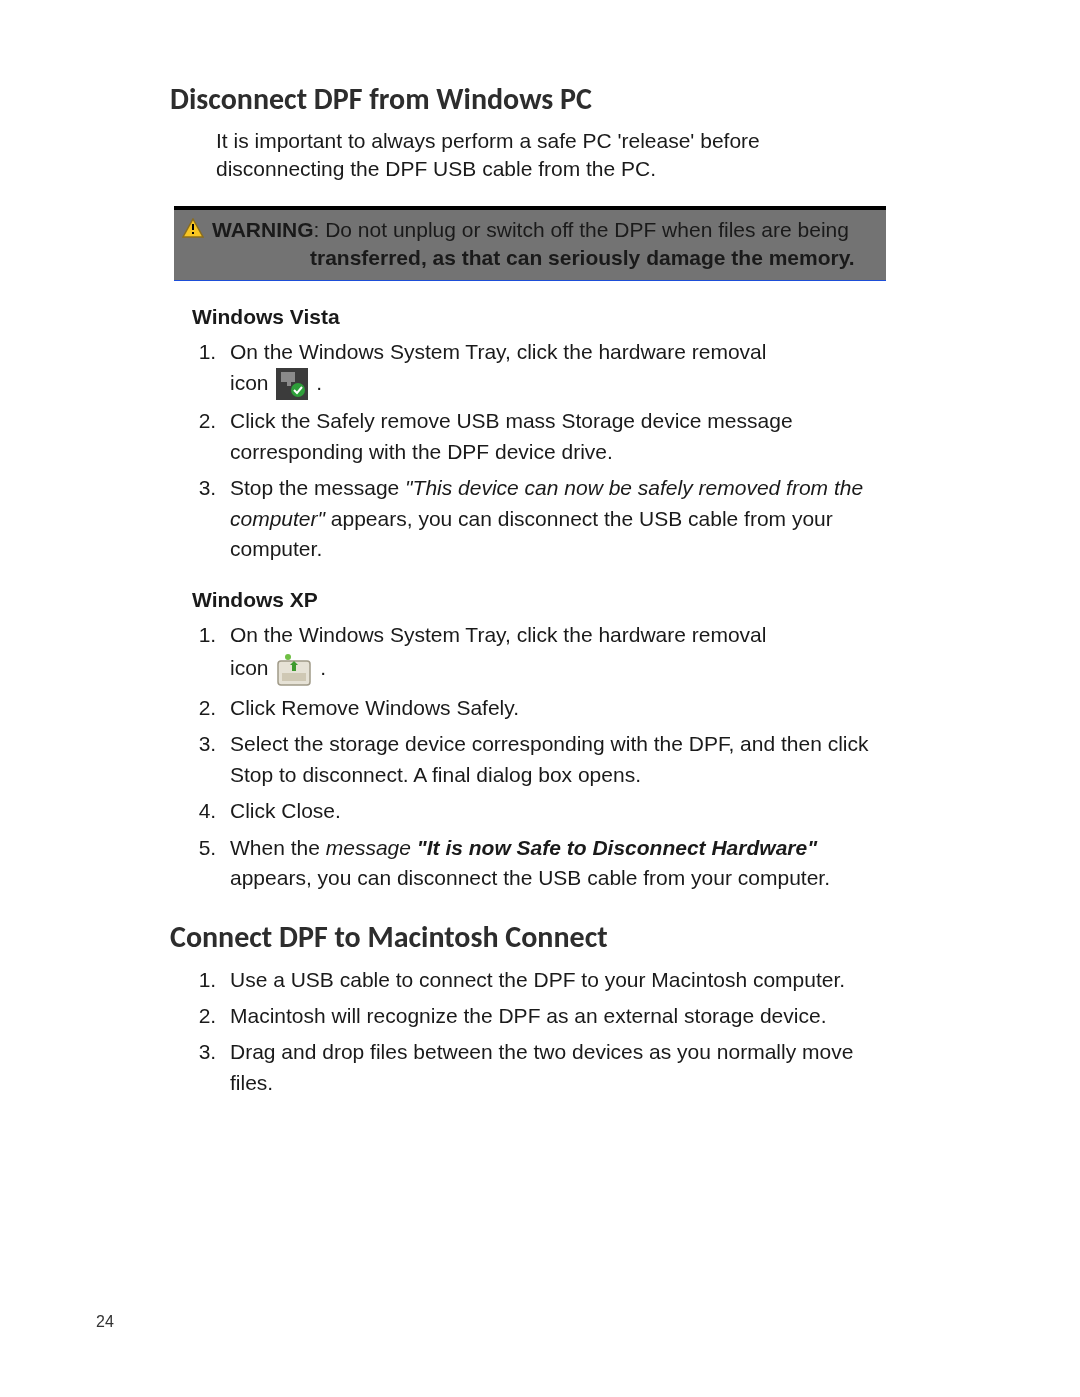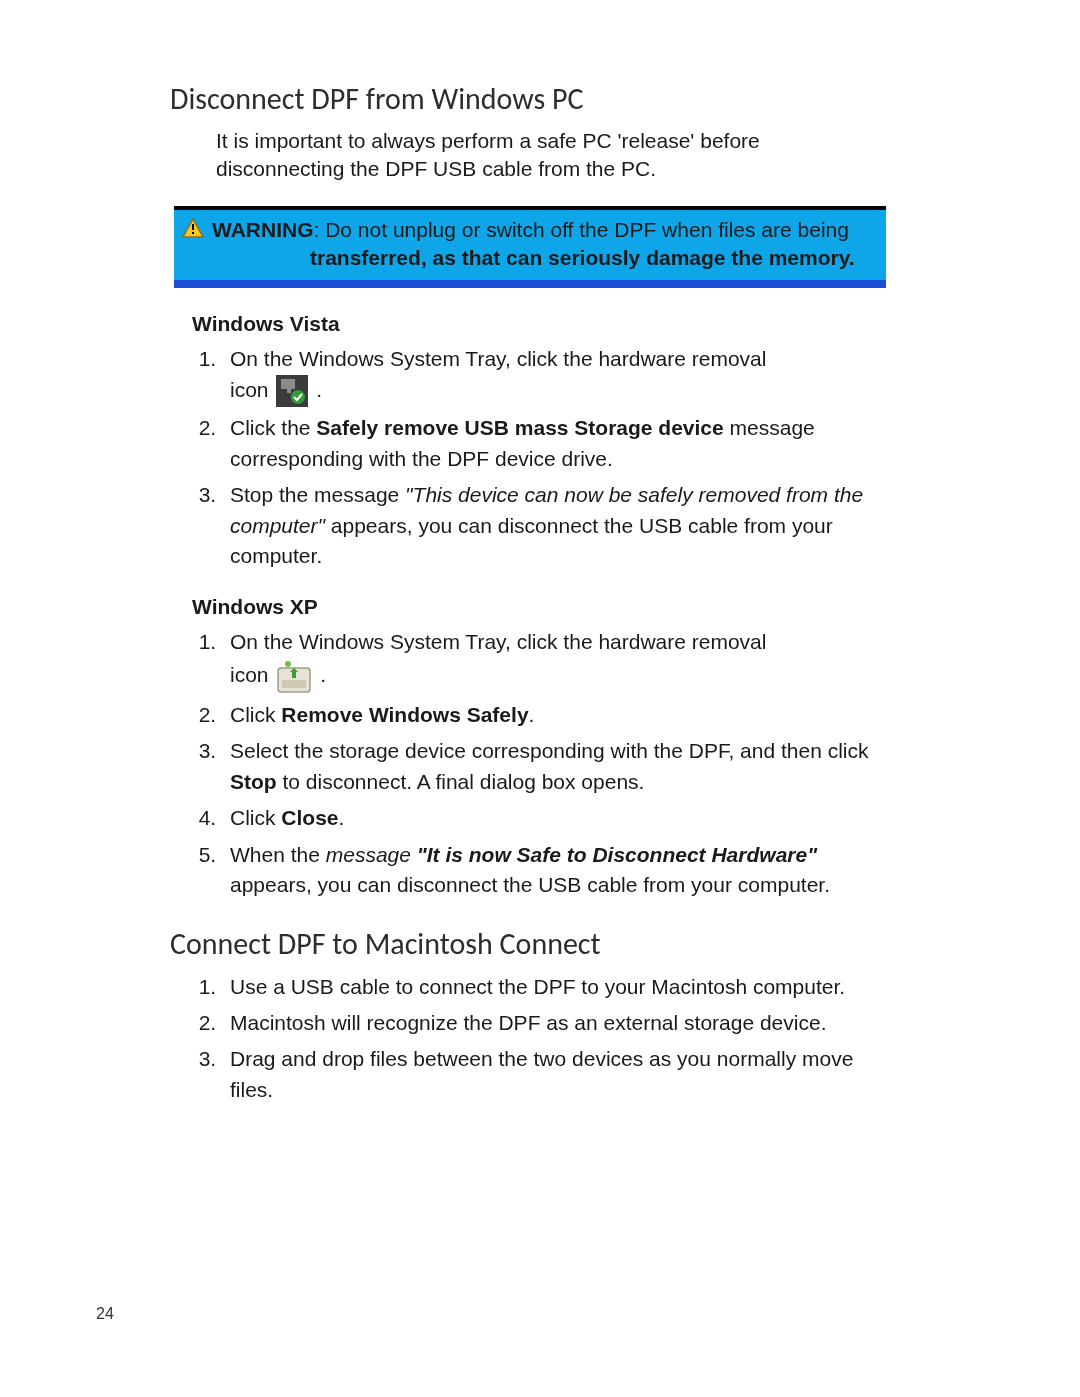--- a/index.html
+++ b/index.html
@@ -12,34 +12,34 @@
   }
   .page {
     box-sizing: border-box;
     width: 1080px;
     min-height: 1397px;
     padding: 80px 190px 40px 170px;
     position: relative;
   }
   h2.section-title {
     font-family: Calibri, Arial, sans-serif;
-    font-weight: 400;
+    font-weight: 700;
     font-size: 30px;
     color: #2d2d2d;
     margin: 0 0 10px 0;
   }
   .intro {
     font-size: 21px;
     line-height: 1.35;
     margin: 0 0 22px 46px;
   }
   .warning-box {
     border-top: 4px solid #000;
-    border-bottom: 8px solid #1d4ed8;
-    background: #0ea5e9;
+    border-bottom: 1px solid #1d4ed8;
+    background: #737373;
     padding: 6px 8px 8px 8px;
     margin: 0 4px 24px 4px;
   }
   .warning-row {
     display: flex;
     align-items: flex-start;
     gap: 8px;
   }
   .warning-triangle {
     flex: none;
@@ -69,40 +69,40 @@
     list-style: decimal;
     margin: 0 0 24px 22px;
     padding-left: 30px;
     font-size: 21px;
     line-height: 1.45;
   }
   ol.steps li {
     margin-bottom: 6px;
     padding-left: 8px;
   }
-  .bold { font-weight: 700; }
+  .bold { font-weight: 400; }
   .italic { font-style: italic; }
   .bold-italic { font-weight: 700; font-style: italic; }
   .inline-icon {
     display: inline-block;
     vertical-align: middle;
     margin: 0 2px;
   }
   .icon-vista {
     width: 32px;
     height: 32px;
   }
   .icon-xp {
     width: 36px;
     height: 36px;
   }
   .page-number {
     position: absolute;
     left: 96px;
-    bottom: 74px;
+    bottom: 66px;
     font-size: 16px;
     color: #333;
   }
   .sec2 {
     margin-top: 18px;
   }
 </style>
 </head>
 <body>
 

